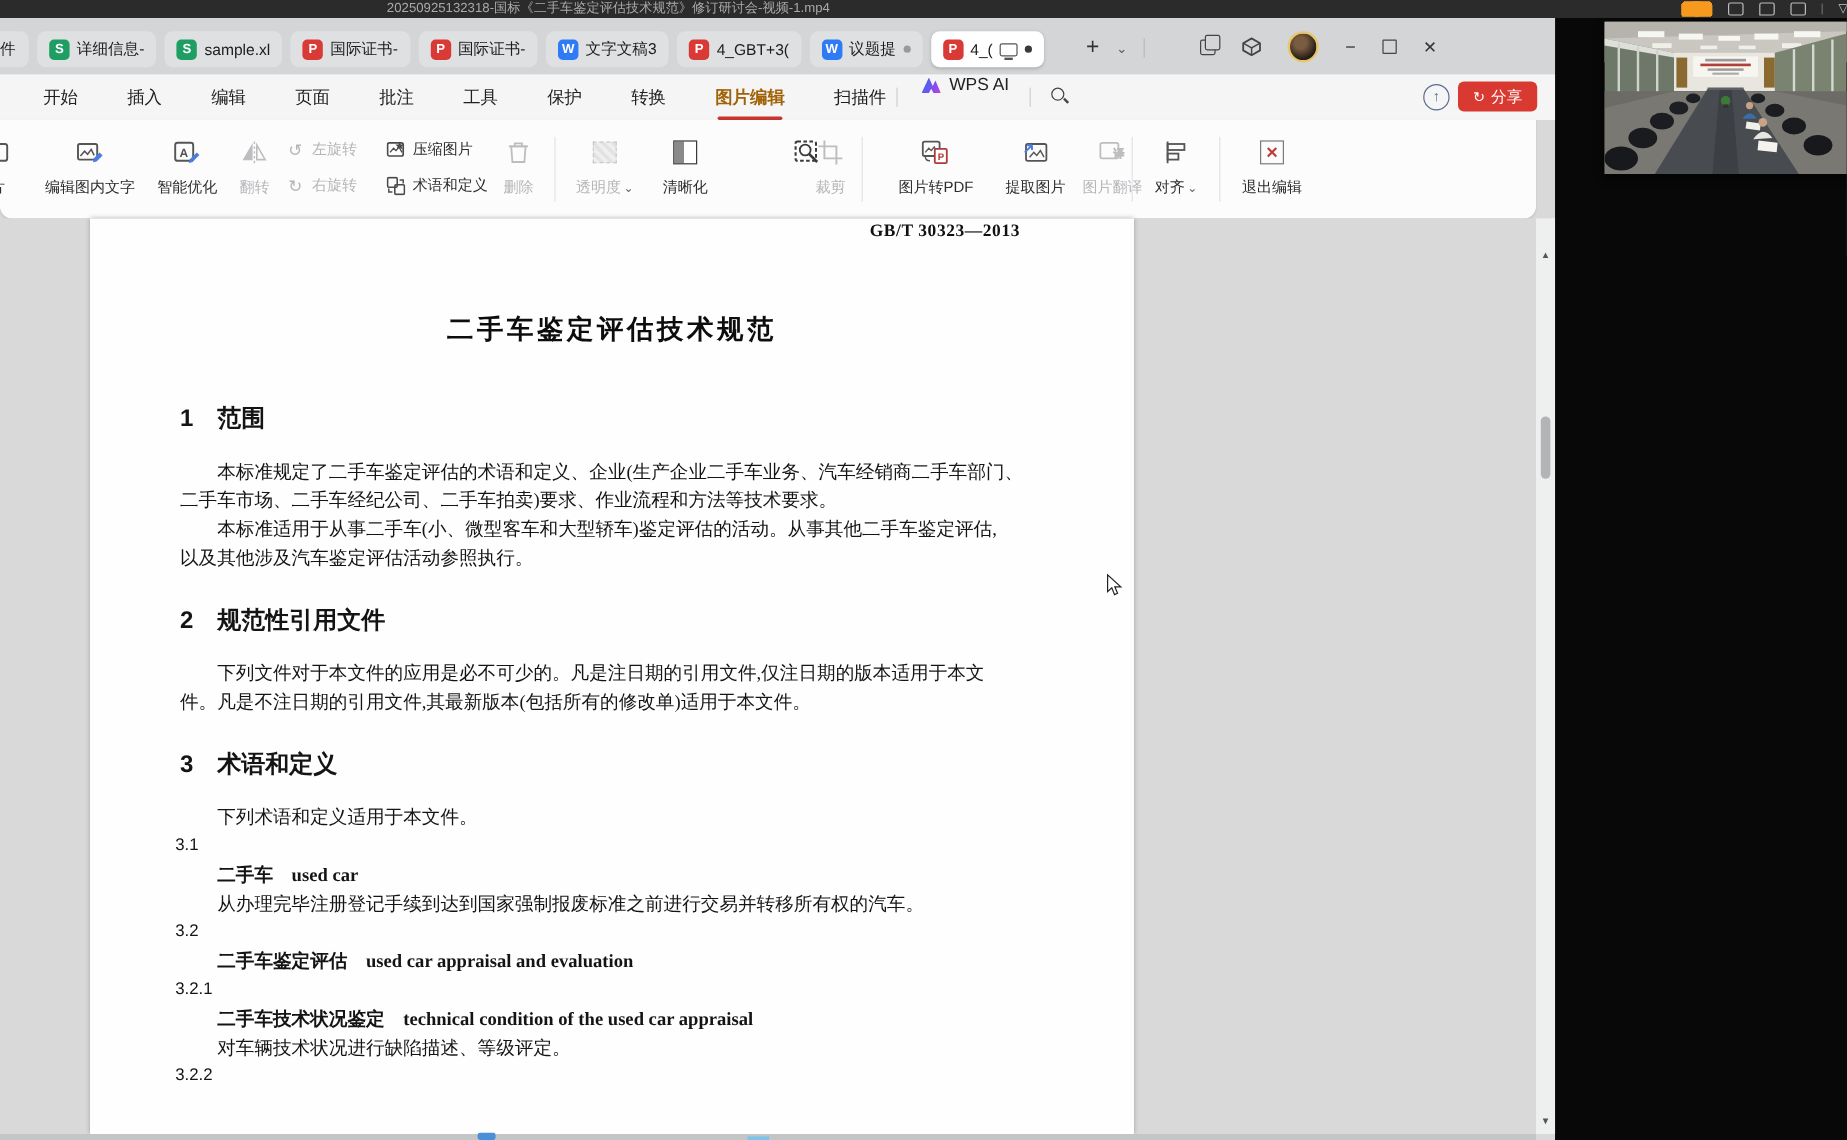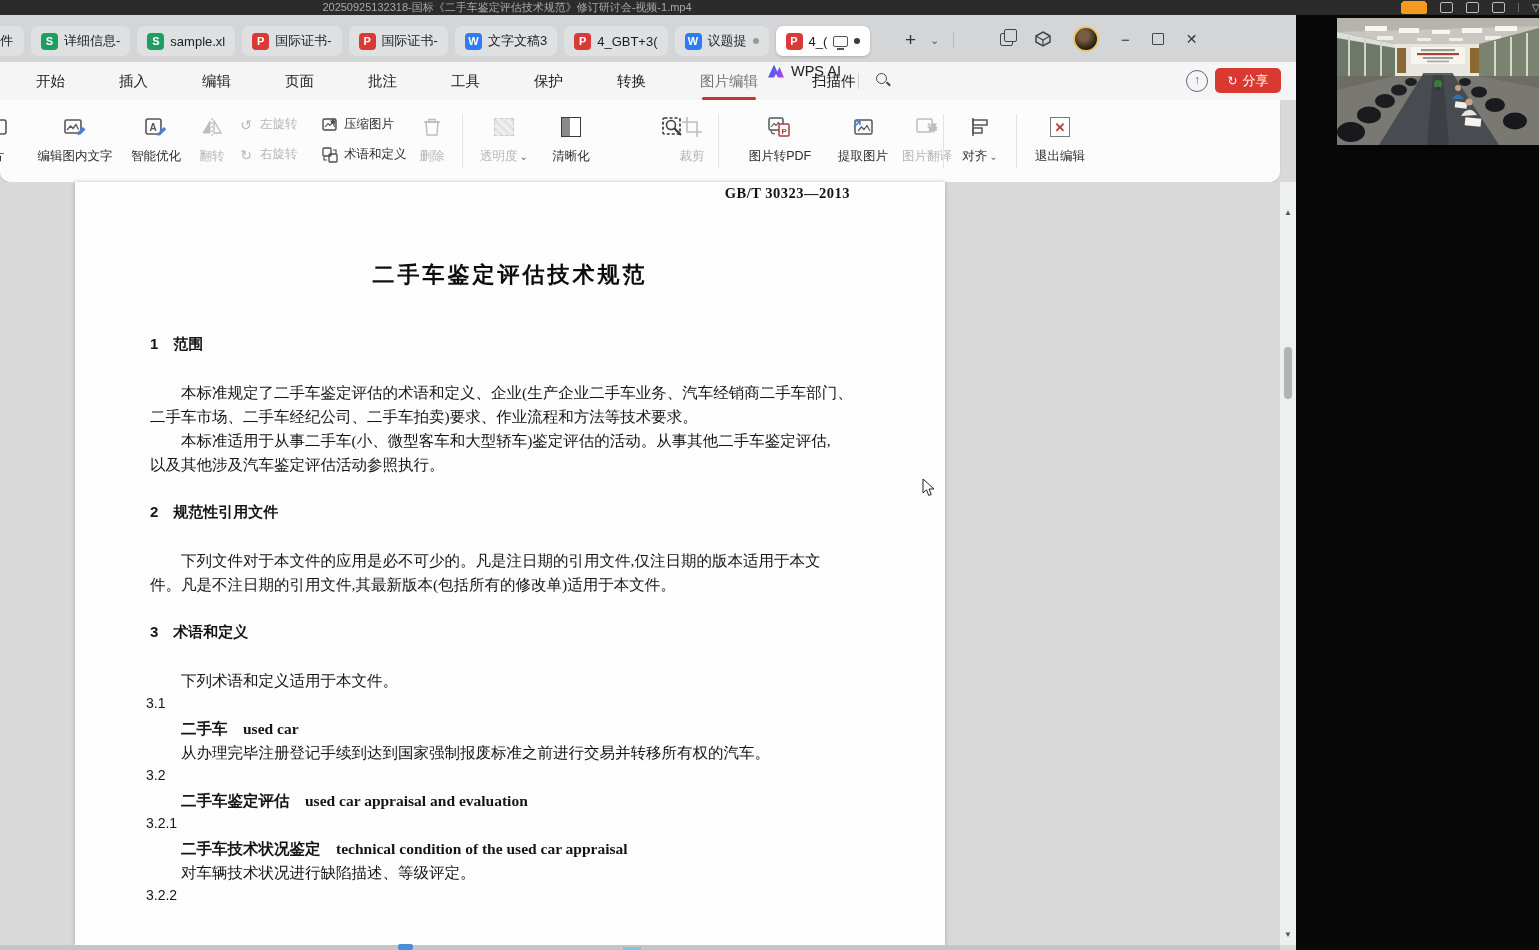--- a/index.html
+++ b/index.html
@@ -44,23 +44,23 @@
   .winctl{position:absolute;top:8px;left:1000px;height:32px;display:flex;align-items:center;gap:22px;color:#333;}
   .stack-ic{width:11px;height:11px;border:1.5px solid #444;border-radius:2px;position:relative;}
   .stack-ic::after{content:"";position:absolute;left:3px;top:-5px;width:11px;height:11px;border:1.5px solid #444;border-radius:2px;background:#d4d5d7;}
   .avatar{width:22px;height:22px;border-radius:50%;border:2px solid #e8c76a;
       background:radial-gradient(circle at 40% 35%,#7a5c40 25%,#241d16 70%);}
   .mini{font-size:15px;}
   .restore-ic{width:10px;height:10px;border:1.5px solid #444;position:relative;border-radius:1px;}
   .close-x{font-size:14px;}
   
   .ribbon{position:absolute;left:0;top:47px;width:1296px;height:38px;background:#f5f5f6;}
-  .rmenu-row{position:absolute;left:30px;top:0;height:38px;display:flex;align-items:center;gap:42px;}
+  .rmenu-row{position:absolute;left:30px;top:0;height:38px;display:flex;align-items:center;gap:29px;}
   .rmenu{font-size:14.5px;color:#202020;padding:0 6px;position:relative;white-space:nowrap;}
-  .rmenu.active{color:#737373;font-weight:400;}
+  .rmenu.active{color:#a16207;font-weight:700;}
   .rmenu.active::after{content:"";position:absolute;left:8px;right:8px;bottom:-9px;height:3px;background:#c9342b;border-radius:2px;}
   .rdiv{width:1px;height:16px;background:#cfcfd1;}
   .ai-logo{width:16px;height:13px;background:linear-gradient(120deg,#2f6bf0,#8a4bf0 70%,#d03fd0);
       clip-path:polygon(0 100%,38% 0,58% 55%,72% 20%,100% 100%,62% 100%,50% 72%,38% 100%);}
   .wpsai{display:flex;align-items:center;gap:7px;font-size:14.5px;color:#202020;}
   .search-ic{width:15px;height:15px;position:relative;}
   .search-ic::before{content:"";position:absolute;left:0;top:0;width:9px;height:9px;border:1.6px solid #444;border-radius:50%;}
   .search-ic::after{content:"";position:absolute;left:10px;top:10px;width:5px;height:1.8px;background:#444;transform:rotate(45deg);}
   .upload-ic{position:absolute;left:1186px;top:8px;width:20px;height:20px;border:1.6px solid #5a6b8c;border-radius:50%;
       color:#5a6b8c;font-size:12px;text-align:center;line-height:18px;}
@@ -85,21 +85,21 @@
       color:#c03a3a;font-size:13px;font-weight:700;}
   .dd{font-size:10px;color:#666;margin-left:2px;}
   
   .docarea{position:absolute;left:0;top:167px;width:1280px;height:768px;background:#d9d9d9;}
   .page{position:absolute;left:75px;top:0;width:870px;height:763px;background:#fefefe;box-shadow:0 0 4px rgba(0,0,0,.25);overflow:hidden;}
   .page-hdr{position:absolute;top:3px;right:95px;font:700 14.5px "Liberation Serif","DejaVu Serif",serif;color:#111;letter-spacing:.5px;}
   .doc-title{position:absolute;top:78px;left:0;right:0;text-align:center;font:700 22px "Liberation Sans",sans-serif;color:#0d0d0d;letter-spacing:3px;}
   .dlines{position:absolute;left:75px;top:153px;width:740px;}
   .dline{height:24px;line-height:24px;font:15.5px "Liberation Serif","DejaVu Serif",serif;color:#141414;white-space:nowrap;}
   .dline.blank{height:24px;}
-  .dline.sec{font-family:"Liberation Sans",sans-serif;font-weight:700;font-size:15px;}
+  .dline.sec{font-family:"Liberation Sans",sans-serif;font-weight:700;font-size:20px;}
   .dline.ind{text-indent:31px;}
   .dline.cont{}
   .dline.num{font-family:"Liberation Sans",sans-serif;font-size:14px;margin-left:-4px;}
   .dline.term{font-weight:700;text-indent:31px;}
   .botstrip{position:absolute;left:0;top:763px;width:1280px;height:5px;background:#c4c5c7;}
   .bluebit1{position:absolute;left:398px;top:762px;width:15px;height:6px;background:#4a90d9;border-radius:2px;}
   .bluebit2{position:absolute;left:623px;top:765px;width:18px;height:3px;background:#7ec3e8;}
   
   .vscroll{position:absolute;left:1280px;top:167px;width:16px;height:763px;background:#eef0f0;}
   .sarrow{position:absolute;left:4px;font-size:8px;color:#555;}

